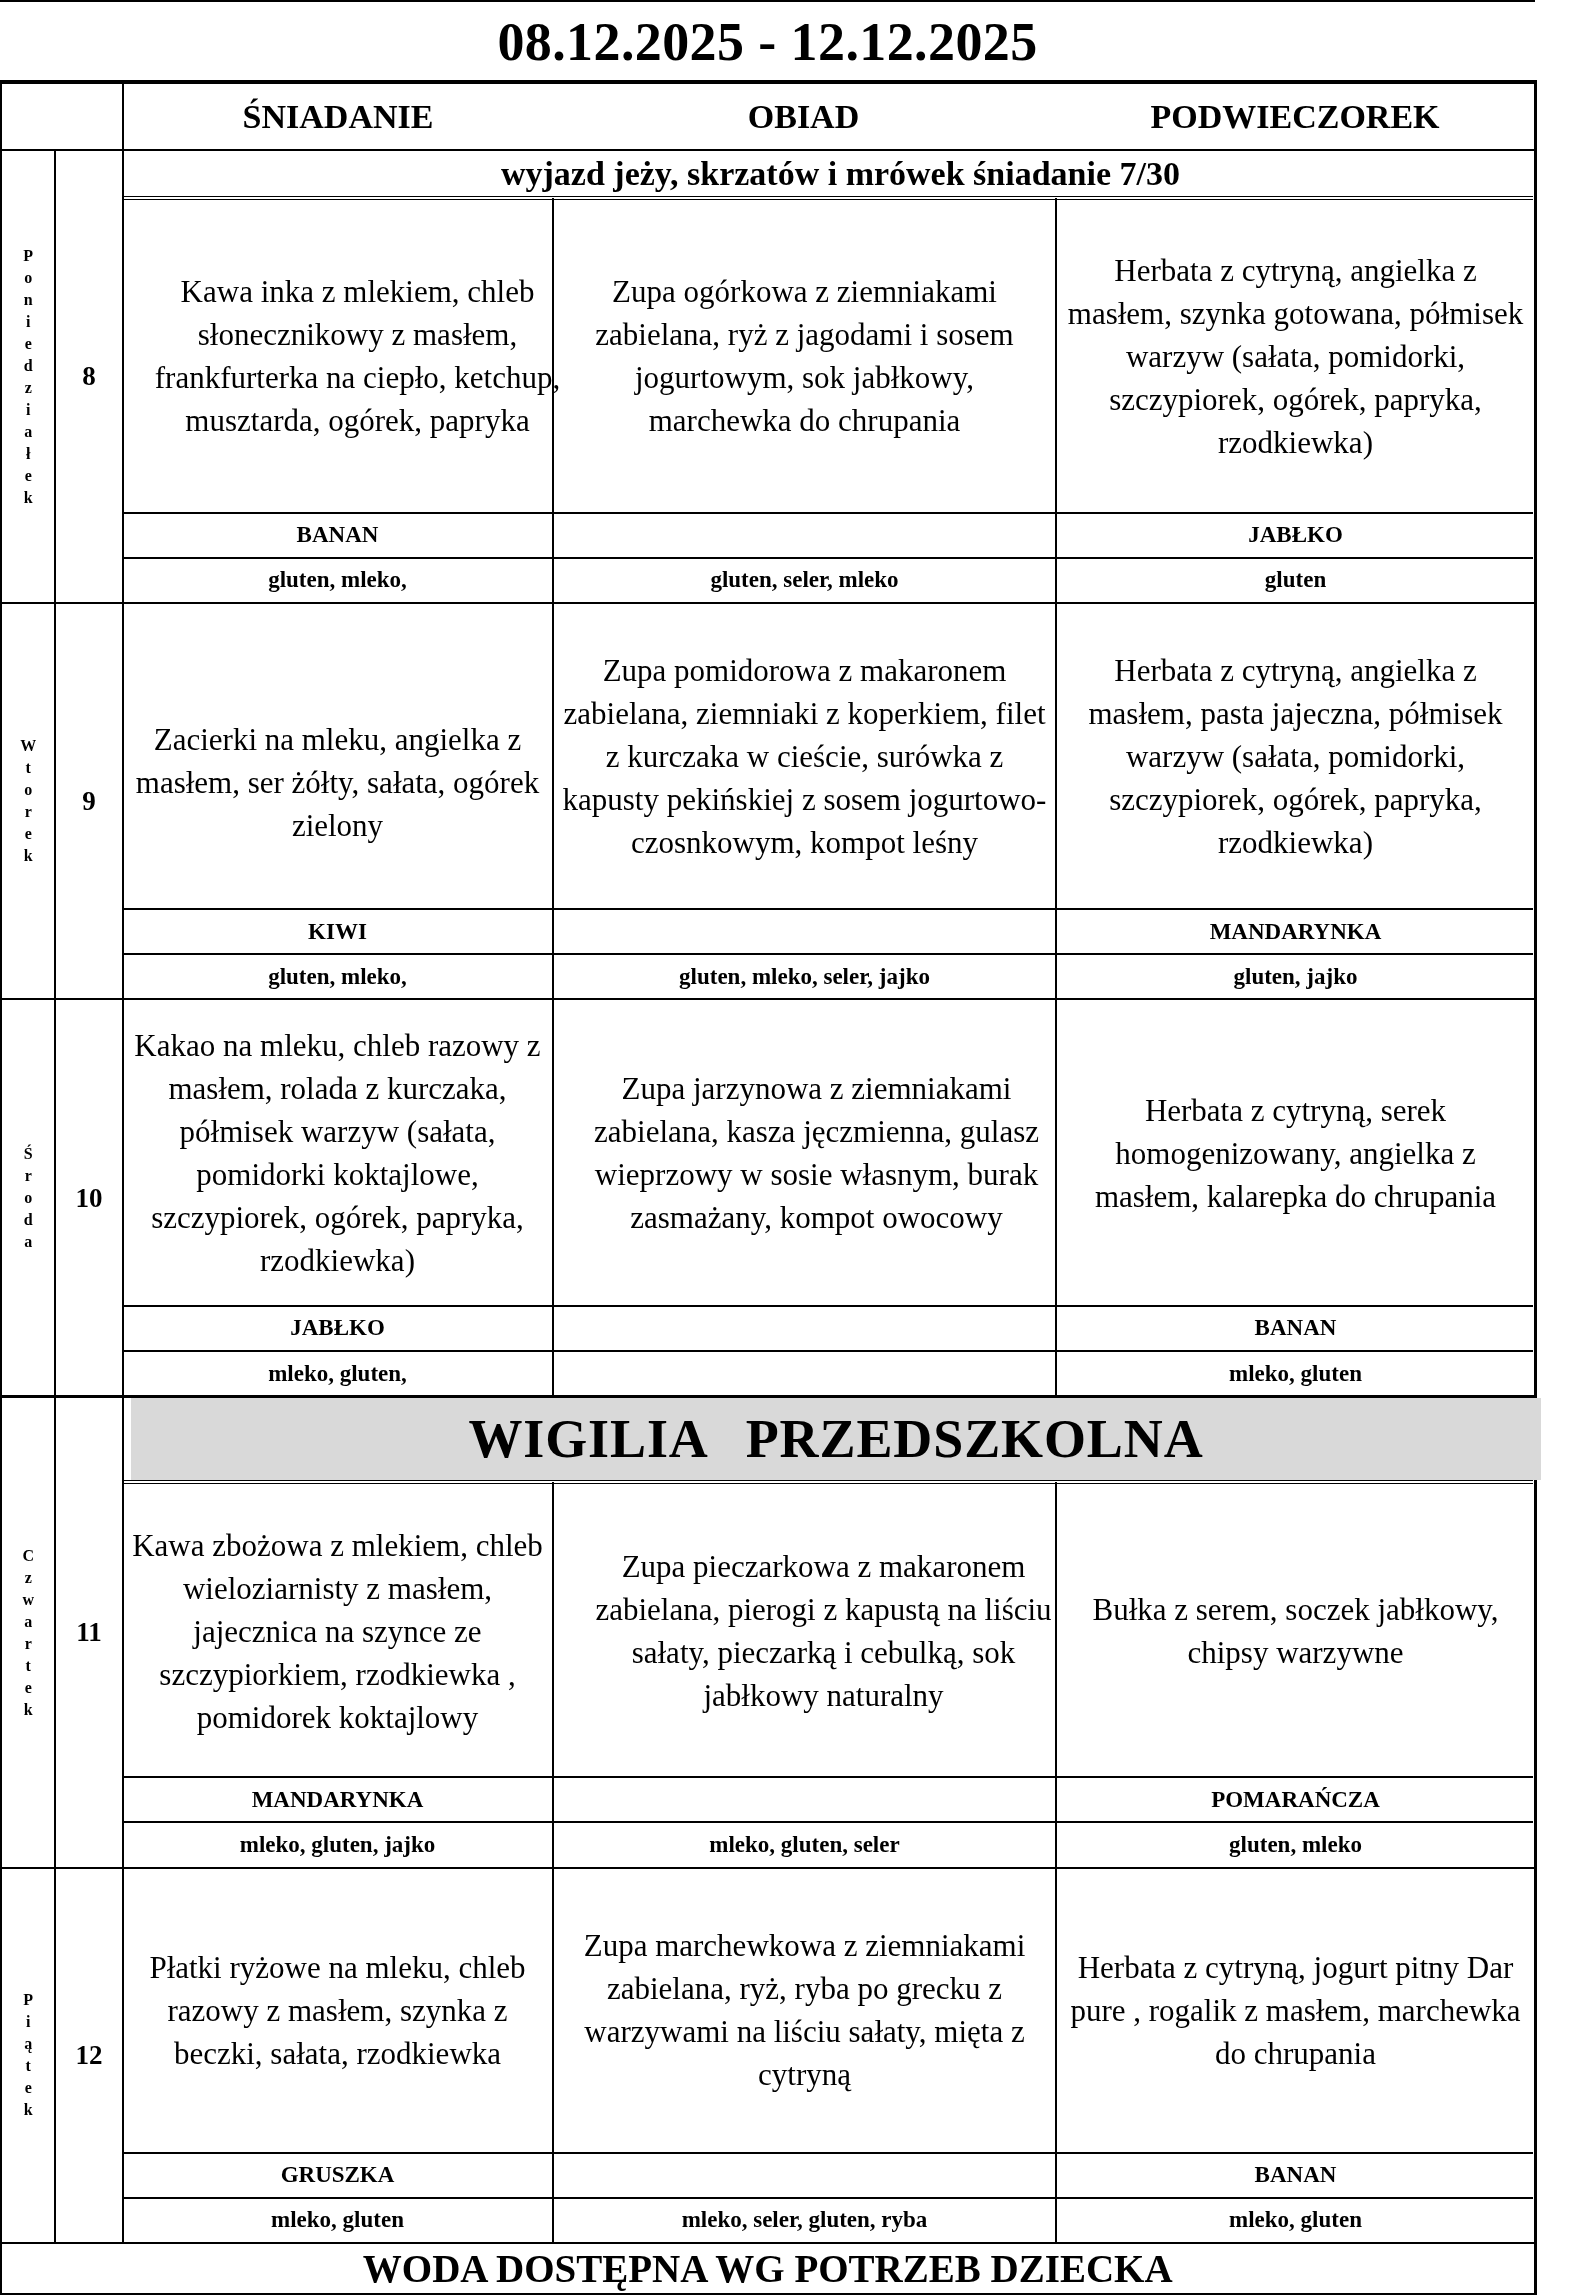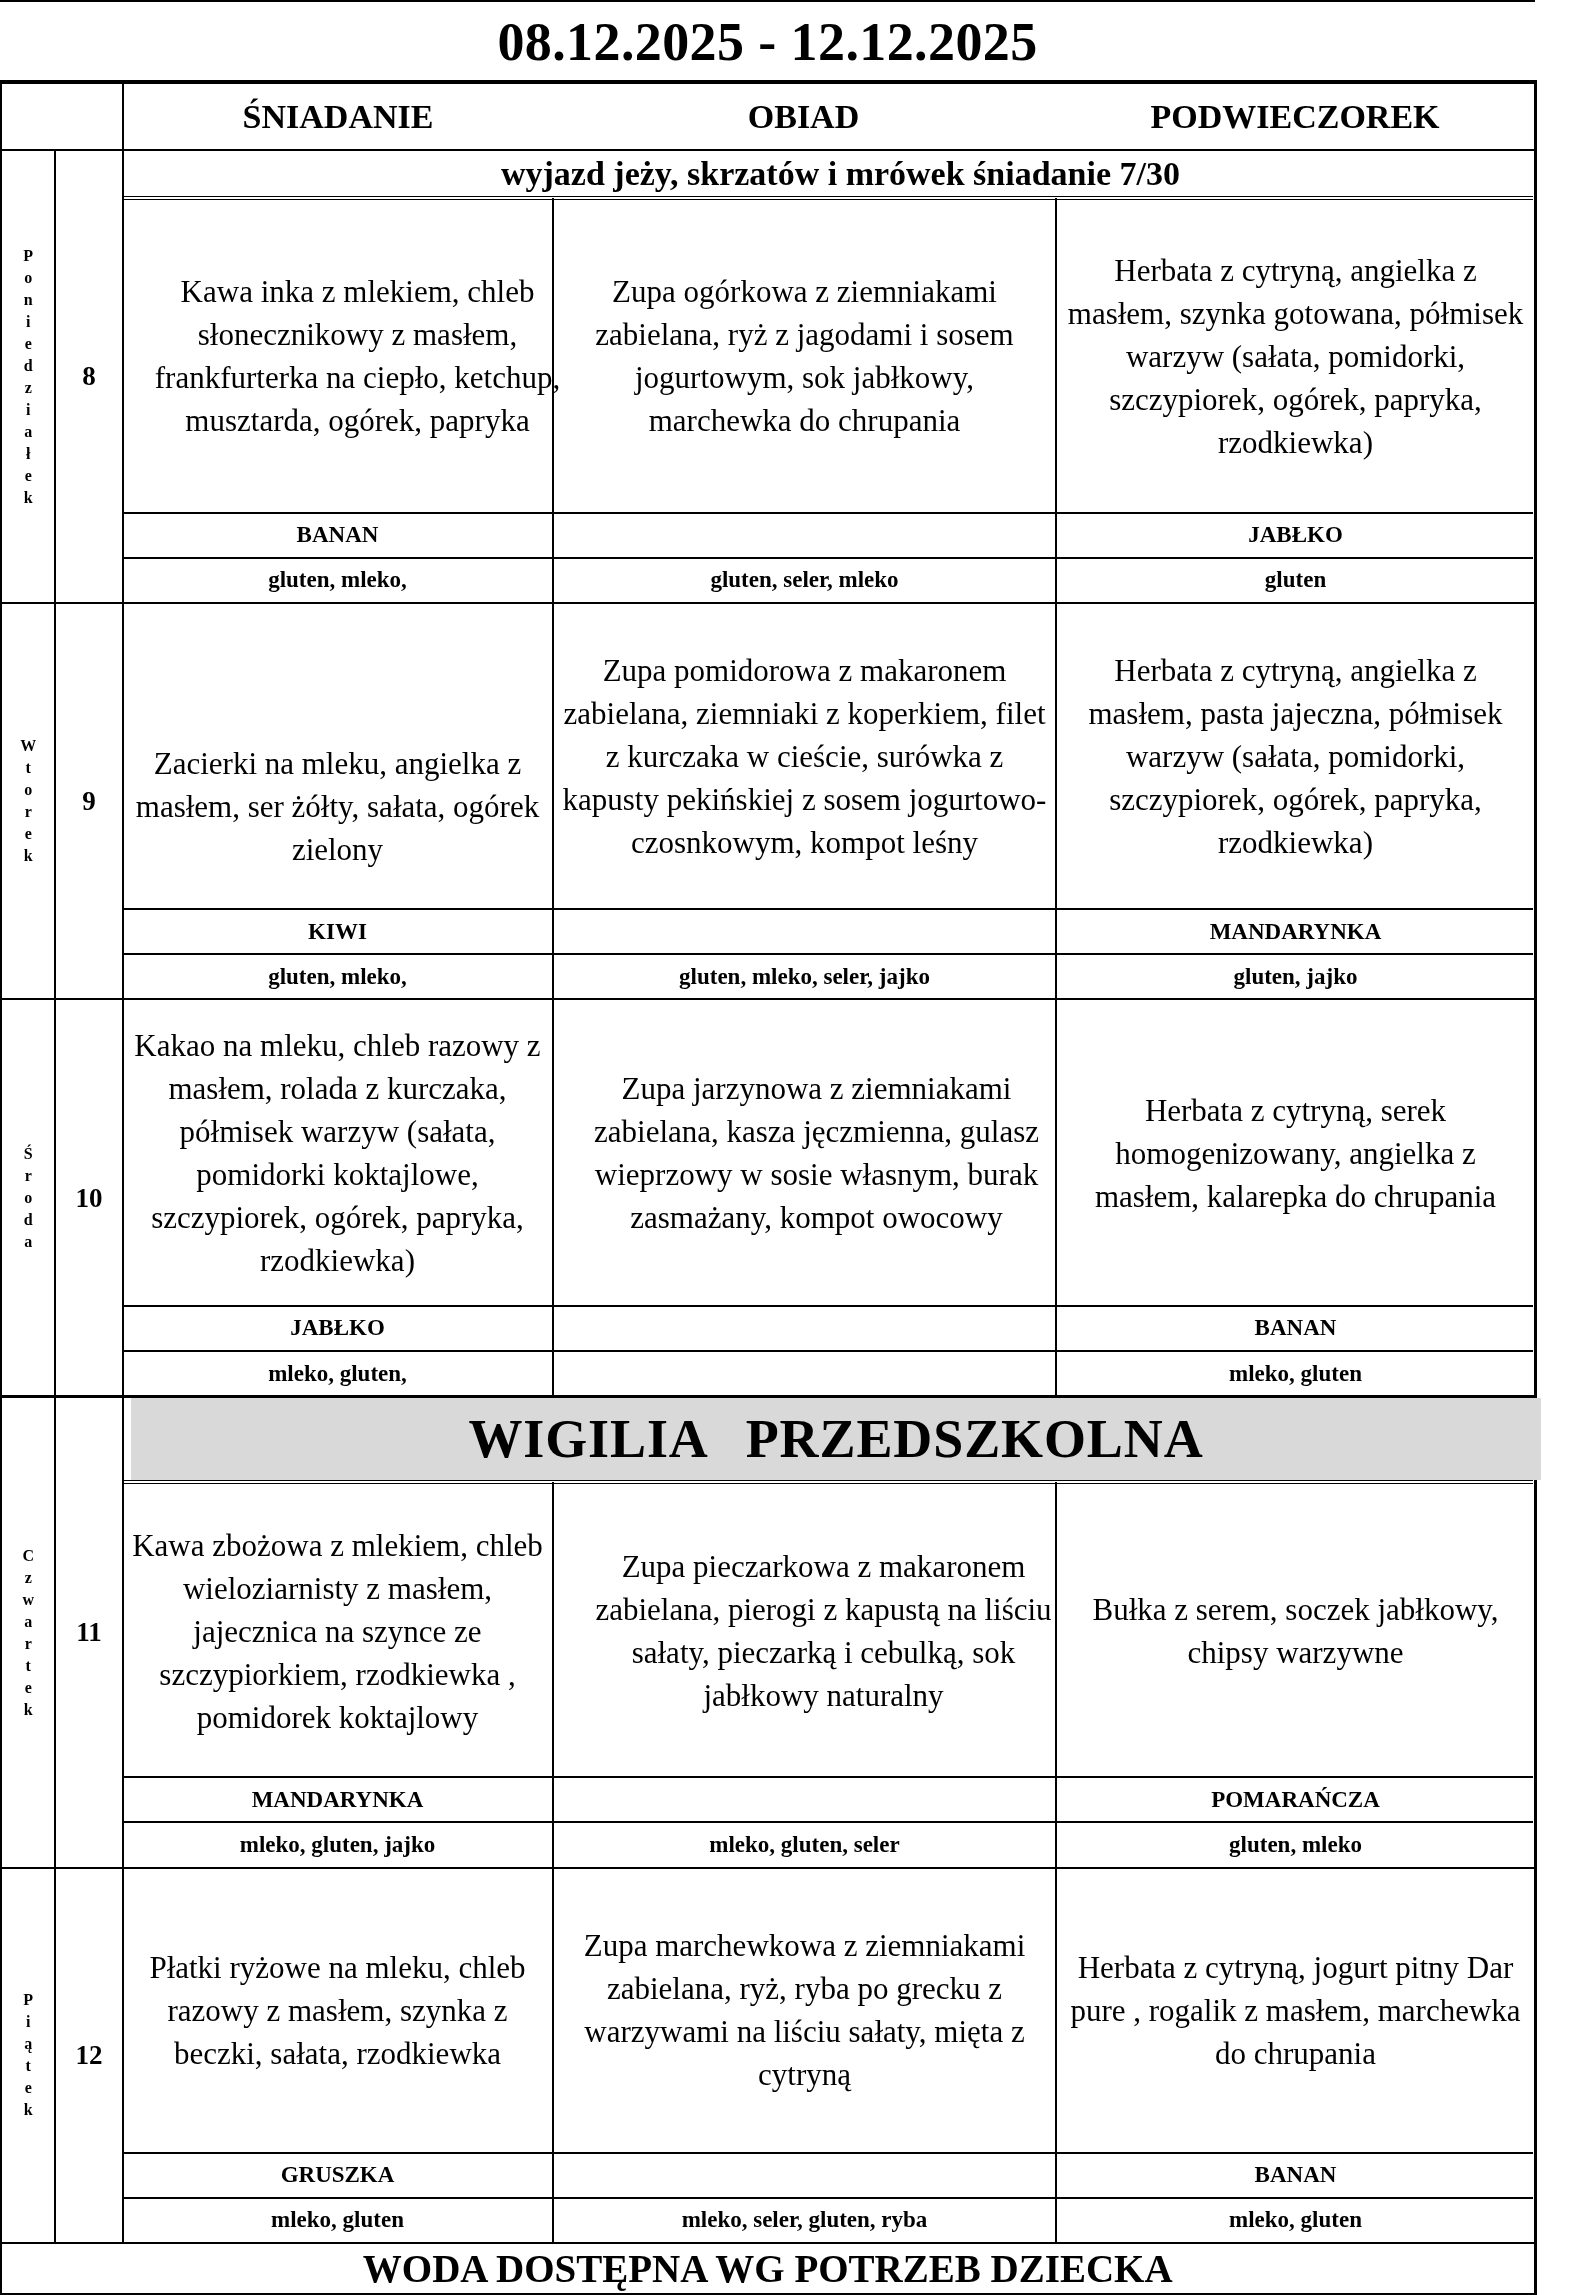--- a/index.html
+++ b/index.html
@@ -83,21 +83,21 @@
   <div class="cell dayname" style="left:1.7px;top:603px;width:53px;height:396px;">
     <span>W</span>
     <span>t</span>
     <span>o</span>
     <span>r</span>
     <span>e</span>
     <span>k</span>
   </div>
   <div class="cell daynum" style="left:56px;top:603px;width:66px;height:396px;">9</div>
 
-  <div class="cell meal" style="left:123px;top:603px;width:429px;height:358px;margin-top:24px;">Zacierki na mleku, angielka z masłem, ser żółty, sałata, ogórek zielony</div>
+  <div class="cell meal" style="left:123px;top:603px;width:429px;height:358px;">Zacierki na mleku, angielka z masłem, ser żółty, sałata, ogórek zielony</div>
   <div class="cell meal" style="left:554px;top:603px;width:501px;height:306px;">Zupa pomidorowa z makaronem zabielana, ziemniaki z koperkiem, filet z kurczaka w cieście, surówka z kapusty pekińskiej z sosem jogurtowo-czosnkowym, kompot leśny</div>
   <div class="cell meal" style="left:1057px;top:603px;width:477px;height:306px;">Herbata z cytryną, angielka z masłem, pasta jajeczna, półmisek warzyw (sałata, pomidorki, szczypiorek, ogórek, papryka, rzodkiewka)</div>
   <div class="hl" style="left:123px;top:908px;width:1410px;"></div>
 
   <div class="cell fruit" style="left:123px;top:910px;width:429px;height:44px;">KIWI</div>
   <div class="cell fruit" style="left:554px;top:910px;width:501px;height:44px;"></div>
   <div class="cell fruit" style="left:1057px;top:910px;width:477px;height:44px;">MANDARYNKA</div>
   <div class="hl" style="left:123px;top:953px;width:1410px;"></div>
 
   <div class="cell allergen" style="left:123px;top:955px;width:429px;height:44px;">gluten, mleko,</div>

